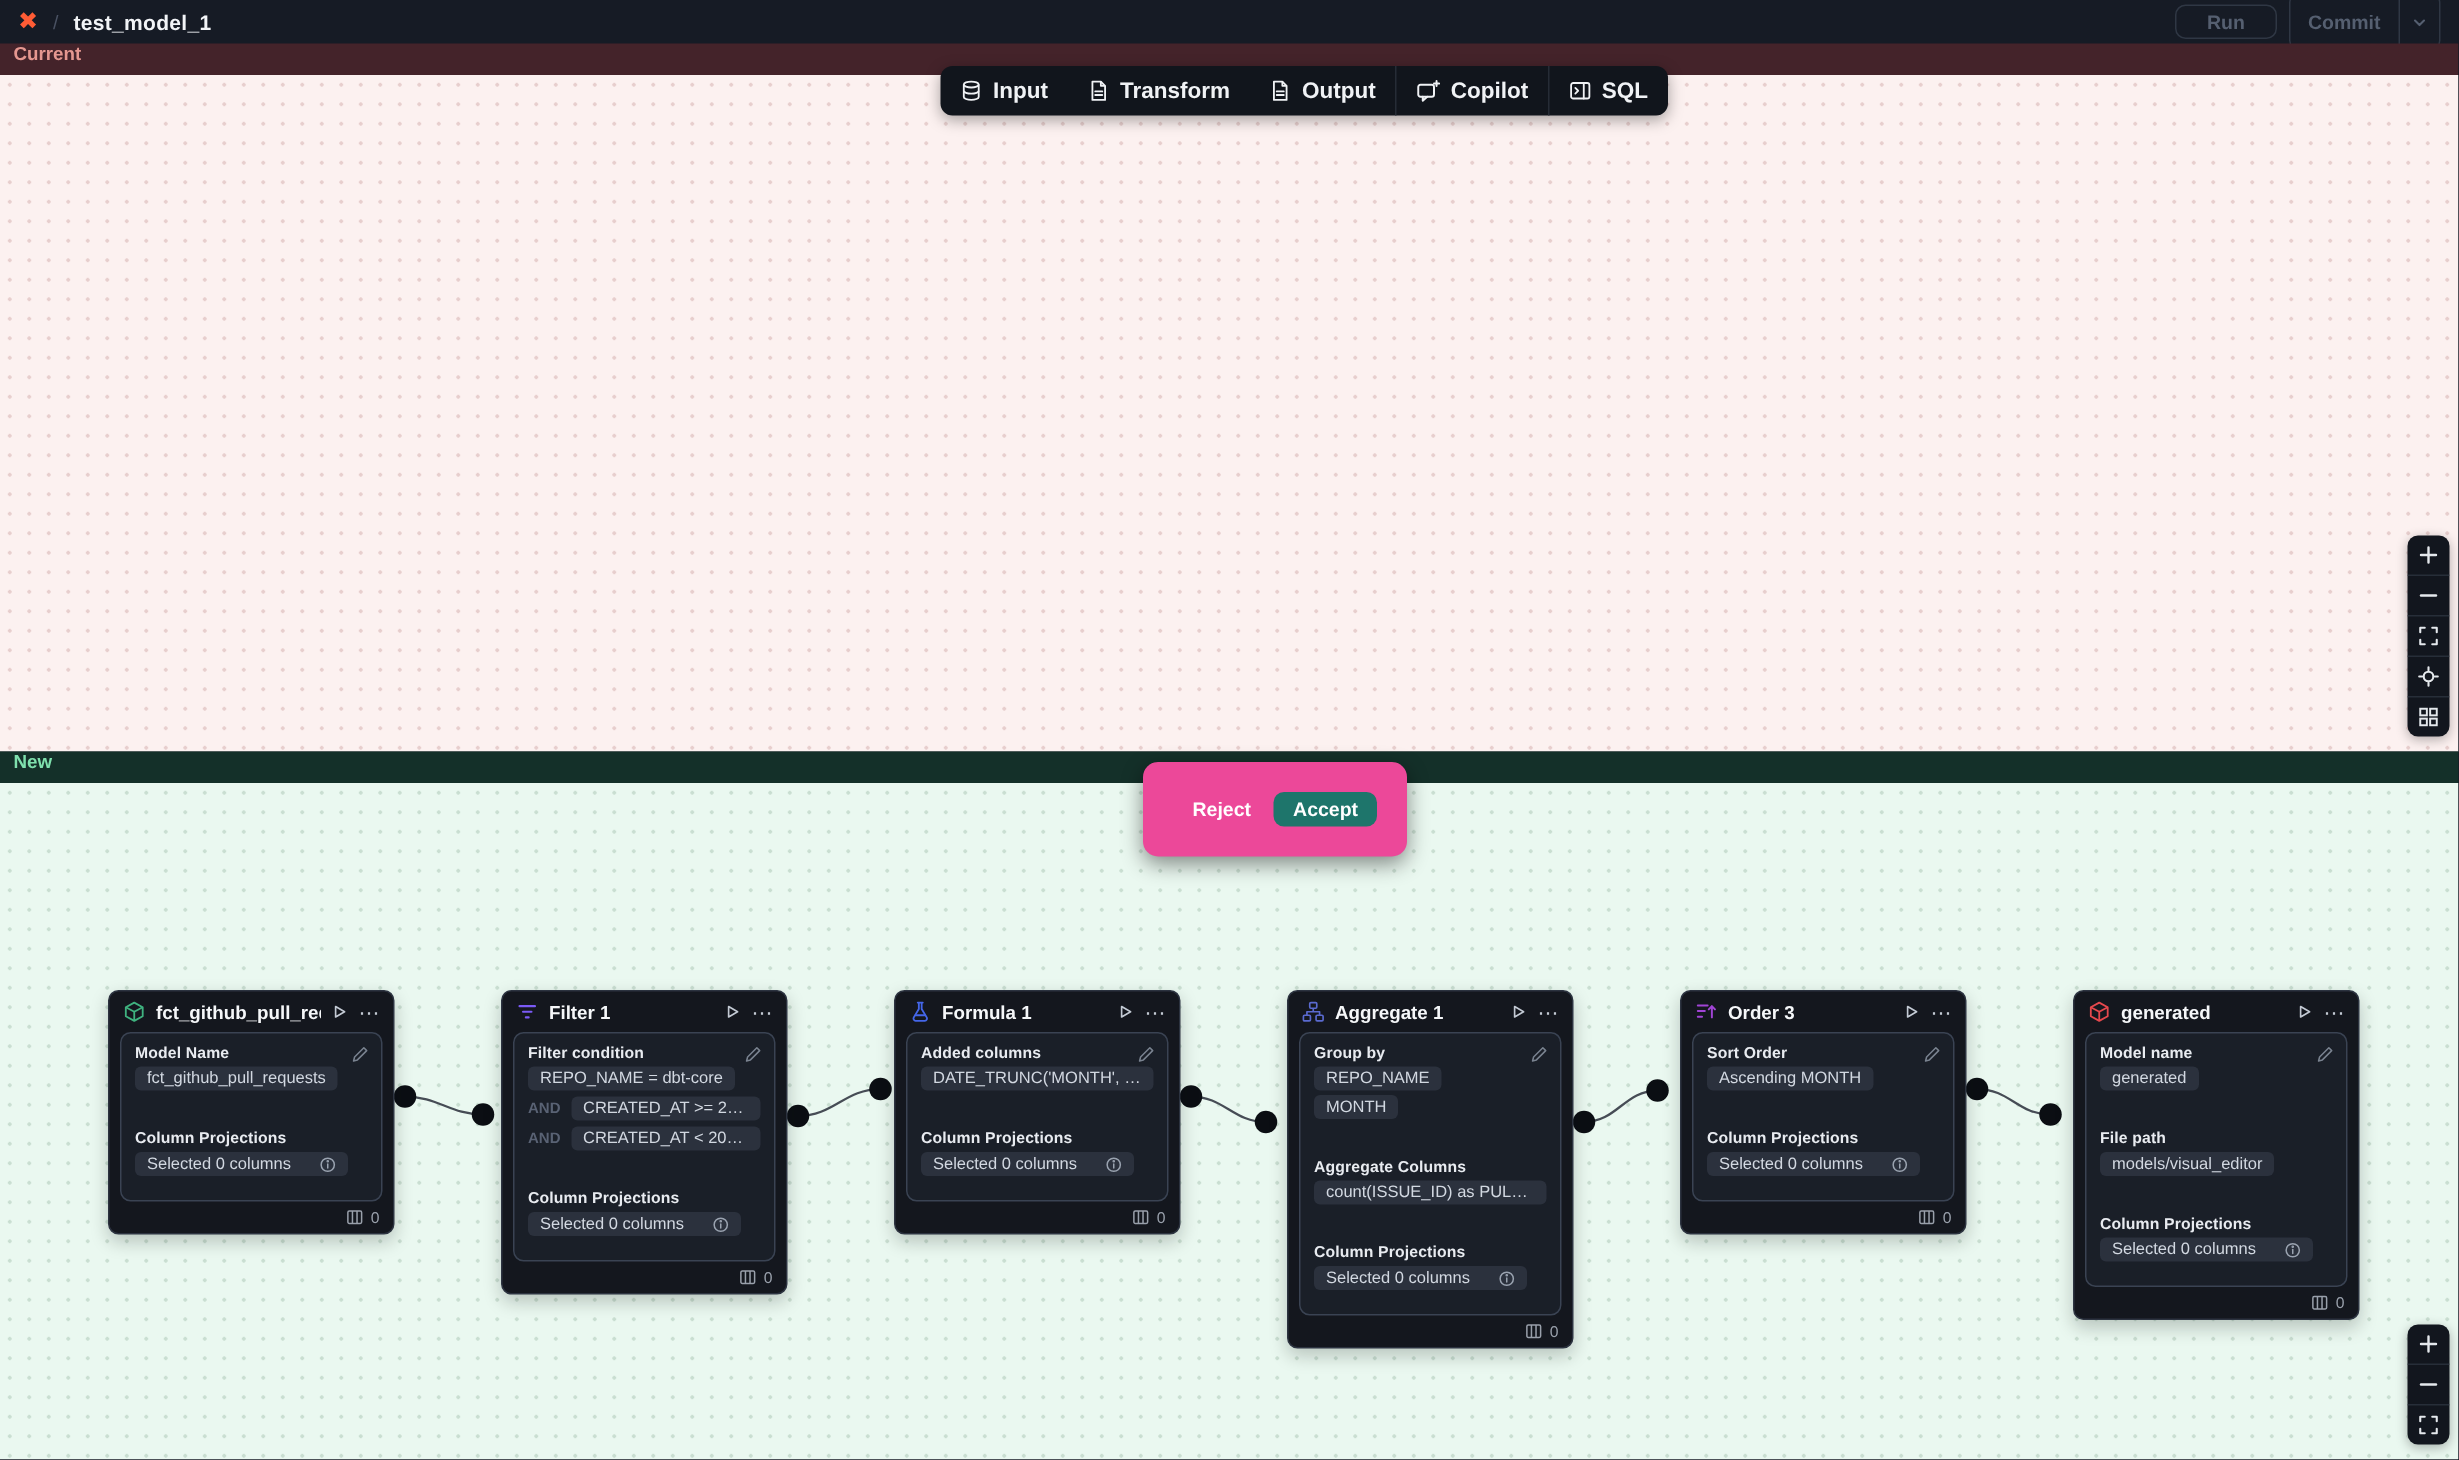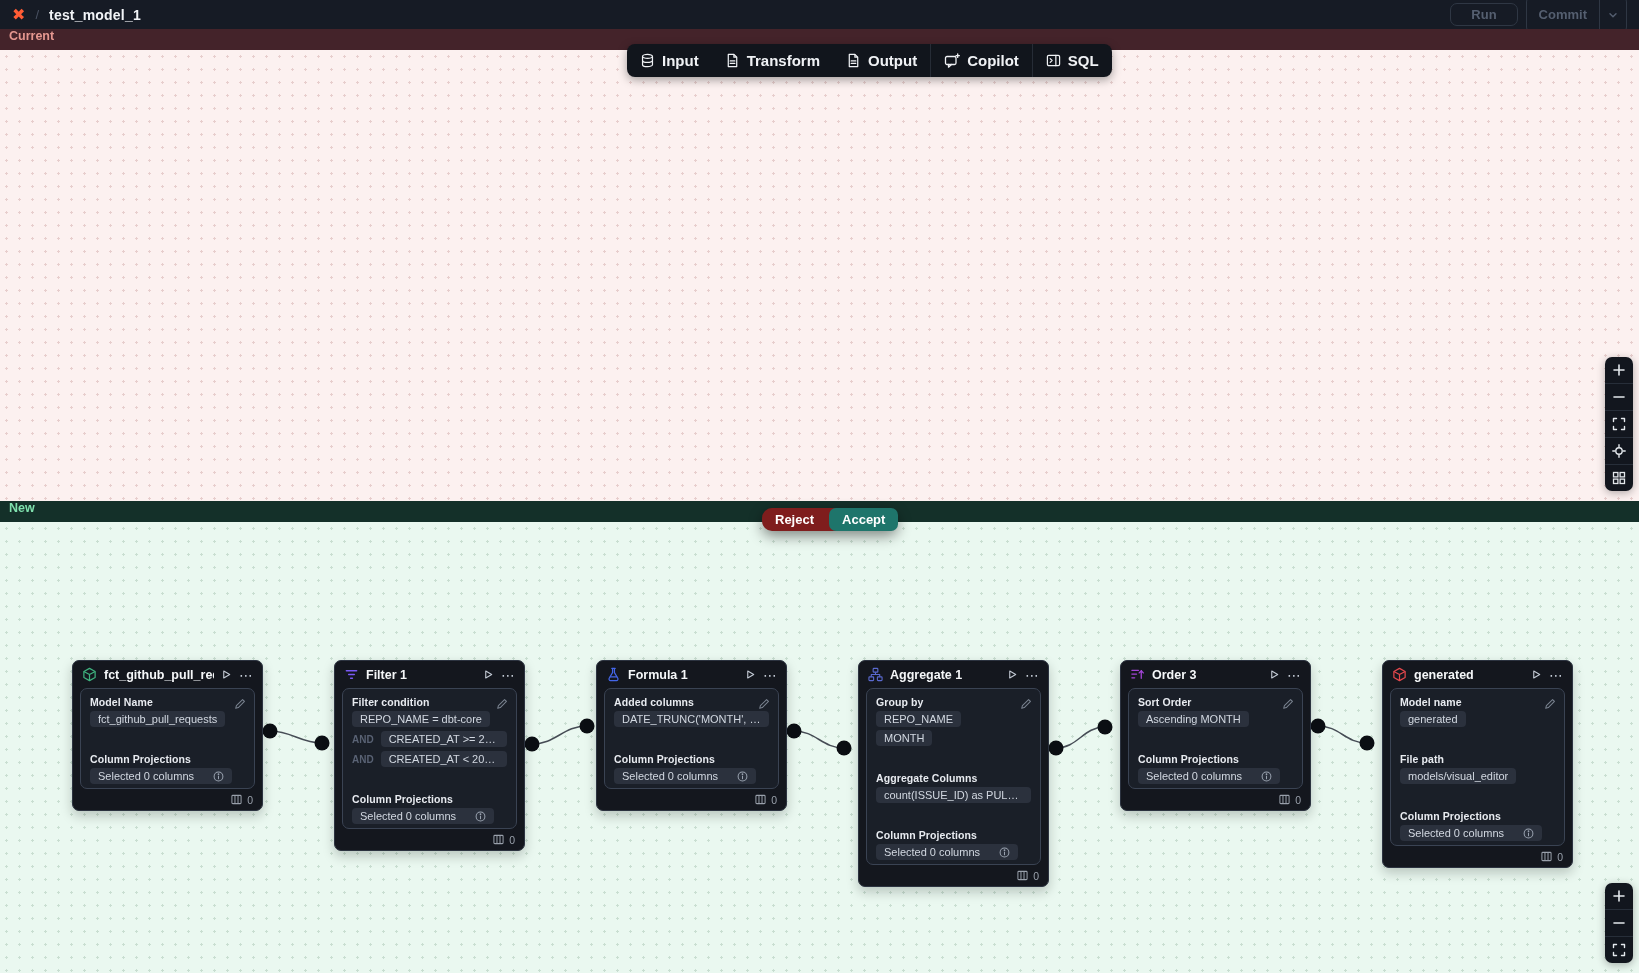--- a/index.html
+++ b/index.html
@@ -50,22 +50,22 @@
   .controls { position:absolute; width:28px; background:#12161e; border-radius:7px;
     display:flex; flex-direction:column; z-index:10; box-shadow:0 2px 8px rgba(0,0,0,.3);
     overflow:hidden; }
   .controls-current { right:6px; top:328px; }
   .controls-new { right:6px; top:361px; }
   .ctrl-btn { height:26px; display:flex; align-items:center; justify-content:center;
     color:#e4e8ec; cursor:pointer; }
   .ctrl-sep { height:1px; background:#272e39; }
 
   
-  .decision { position:absolute; left:762px; top:7px; background:#7f1d1d;
-    border-radius:10px; padding:0; display:flex; align-items:center; gap:2px;
+  .decision { position:absolute; left:762px; top:7px; background:#ec4899;
+    border-radius:10px; padding:20px; display:flex; align-items:center; gap:2px;
     z-index:20; box-shadow:0 5px 14px rgba(0,0,0,.45); }
   .btn-reject { background:transparent; border:none; color:#fff; font-size:13px;
     font-weight:600; padding:4px 13px; border-radius:7px; font-family:inherit; }
   .btn-accept { background:#1e756b; border:none; color:#fff; font-size:13px;
     font-weight:700; padding:4px 13px; border-radius:7px; font-family:inherit; }
 
   
   .edges { position:absolute; left:0; top:0; width:100%; height:100%; }
   .edges path { stroke:#464c55; stroke-width:1.5; fill:none; }
   .edges circle { fill:#0b0e13; }
@@ -73,21 +73,21 @@
   
   .node { position:absolute; top:138px; width:191px; background:#14171e;
     border:1px solid #2c3340; border-radius:7px; color:#e6e9ee;
     box-shadow:0 5px 12px rgba(10,20,15,.22); }
   .node-header { display:flex; align-items:center; gap:7px; padding:0 9px; height:27px; }
   .node-title { font-size:12.5px; font-weight:700; flex:1; white-space:nowrap;
     overflow:hidden; color:#f5f7f9; }
   .hicon { color:#c3cad4; display:flex; align-items:center; cursor:pointer; }
   .menu-dots { font-size:14px; line-height:1; color:#c3cad4; }
   .node-body { position:relative; margin:0 7px; background:#1a1f28;
-    border:1px solid #3a4353; border-radius:7px; padding:7px 9px 4px; }
+    border:1px solid #3a4353; border-radius:7px; padding:7px 9px 16px; }
   .pencil { position:absolute; right:8px; top:7px; color:#79828f; cursor:pointer; }
   .field + .field { margin-top:26px; }
   .flabel { font-size:10.5px; font-weight:700; color:#e8ebf0; margin-bottom:3px;
     letter-spacing:.1px; }
   .pill { display:block; width:fit-content; max-width:100%; background:#2b313d;
     border-radius:4px; padding:2px 8px; font-size:11px; color:#d2d8e1;
     white-space:nowrap; overflow:hidden; text-overflow:ellipsis; cursor:pointer; }
   .pill + .pill { margin-top:3px; }
   .pill-flex { display:flex; align-items:center; gap:19px; }
   .pill-flex svg { flex:0 0 auto; color:#9aa3b0; }

